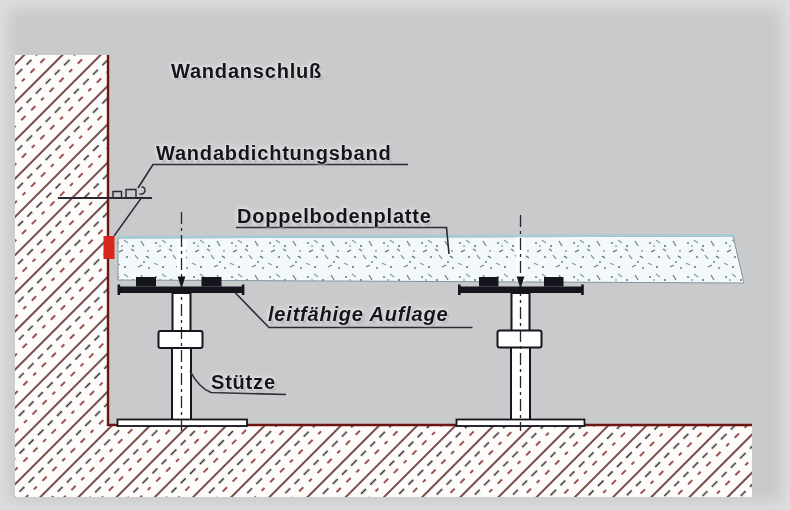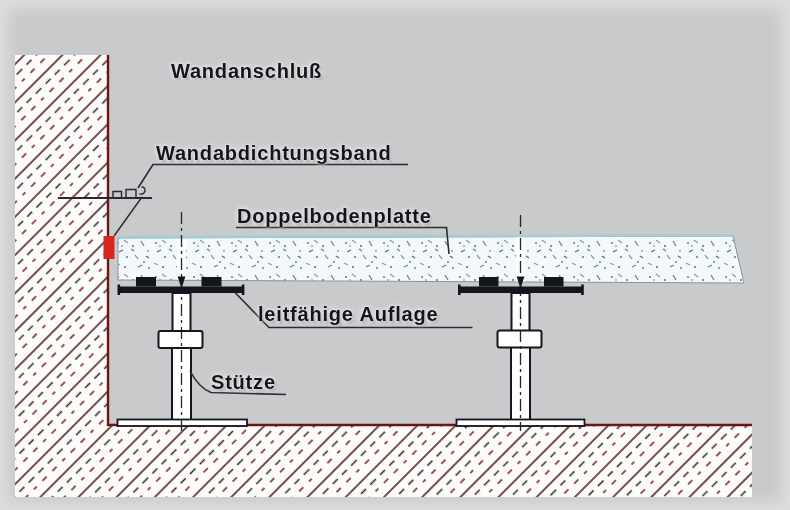--- a/index.html
+++ b/index.html
@@ -133,16 +133,16 @@
       <path class="ln" d="M408,164.5 H153 L138,188"></path>
       <path class="ln" d="M236,227.5 H446.5 L449,254"></path>
       <path class="ln" d="M234,291.5 L269,327.5 H472.5"></path>
       <path class="ln" d="M190,371 Q199,388 211,392.5 L286,394.5"></path>
     </g>
   </svg>
 
   <div class="label" style="left:171px;top:60px;">Wandanschluß</div>
   <div class="label" style="left:237px;top:205px;">Doppelbodenplatte</div>
   <div class="label" style="left:156px;top:142px;">Wandabdichtungsband</div>
-  <div class="label" style="left:258px;top:303px;">leitfähige Auflage</div>
+  <div class="label" style="left:268px;top:303px;font-style:italic;">leitfähige Auflage</div>
   <div class="label" style="left:211px;top:371px;text-align:center;">Stütze</div>
 
 </div>
 
 </body></html>

